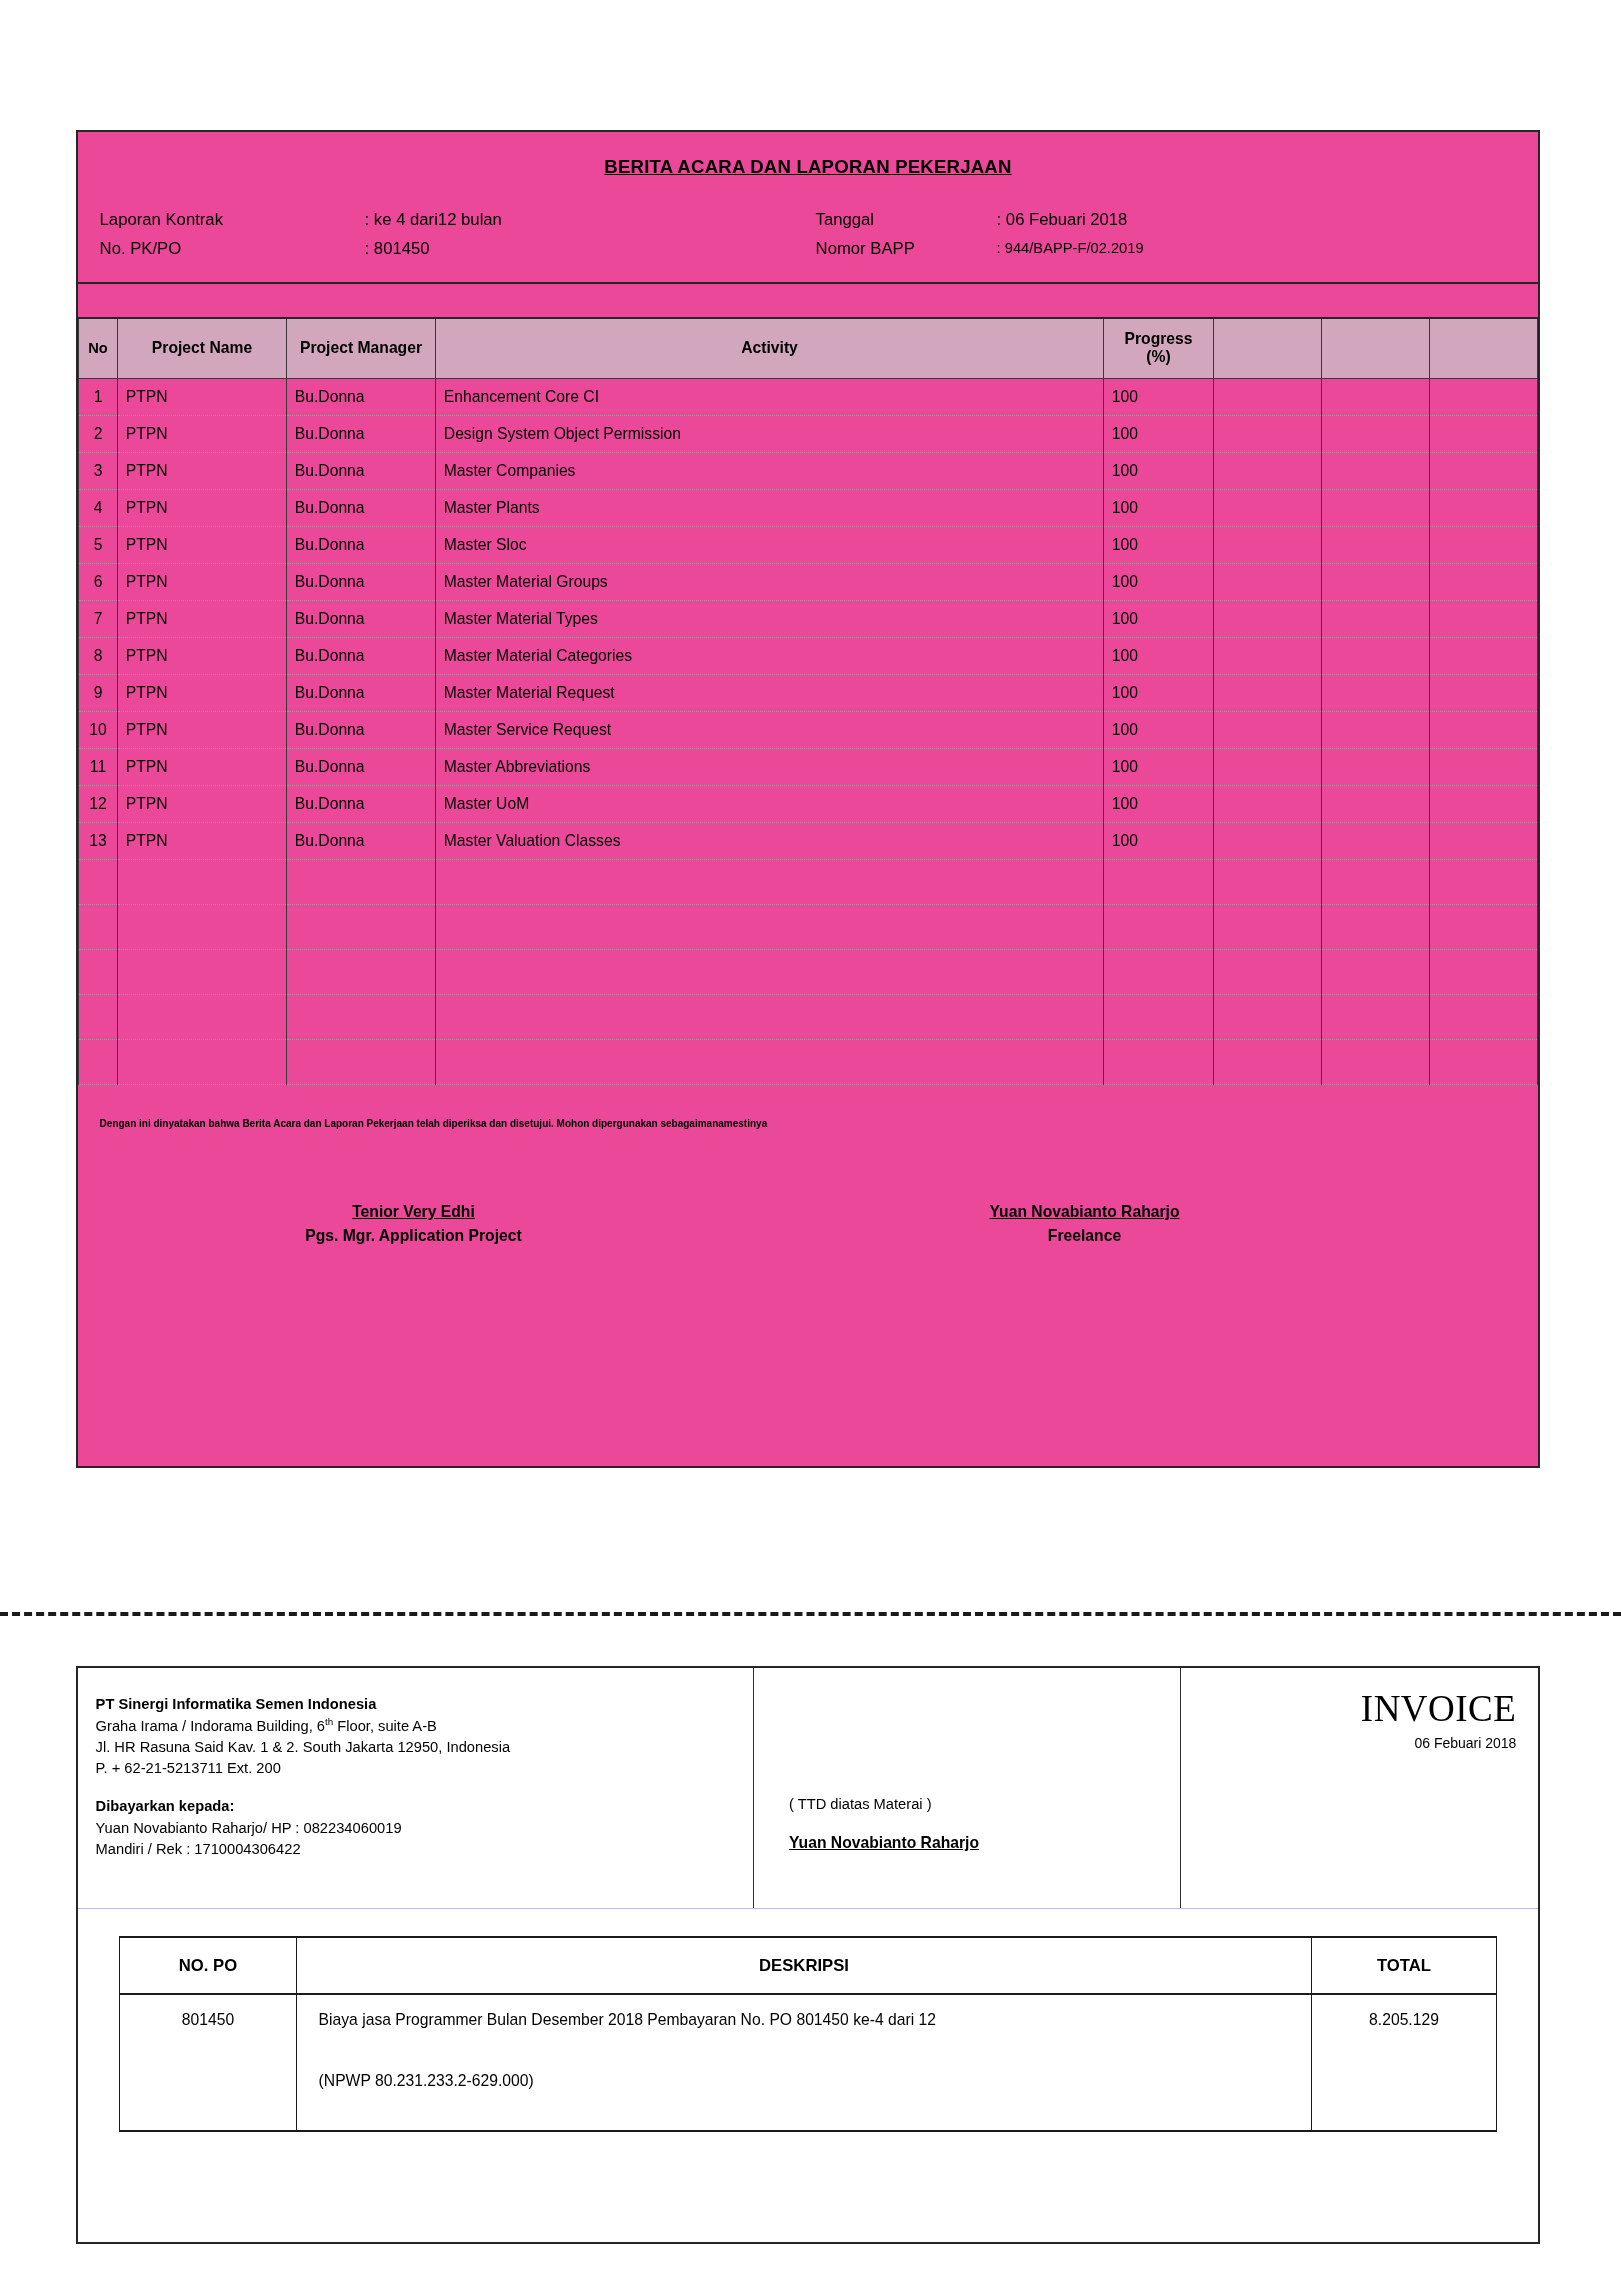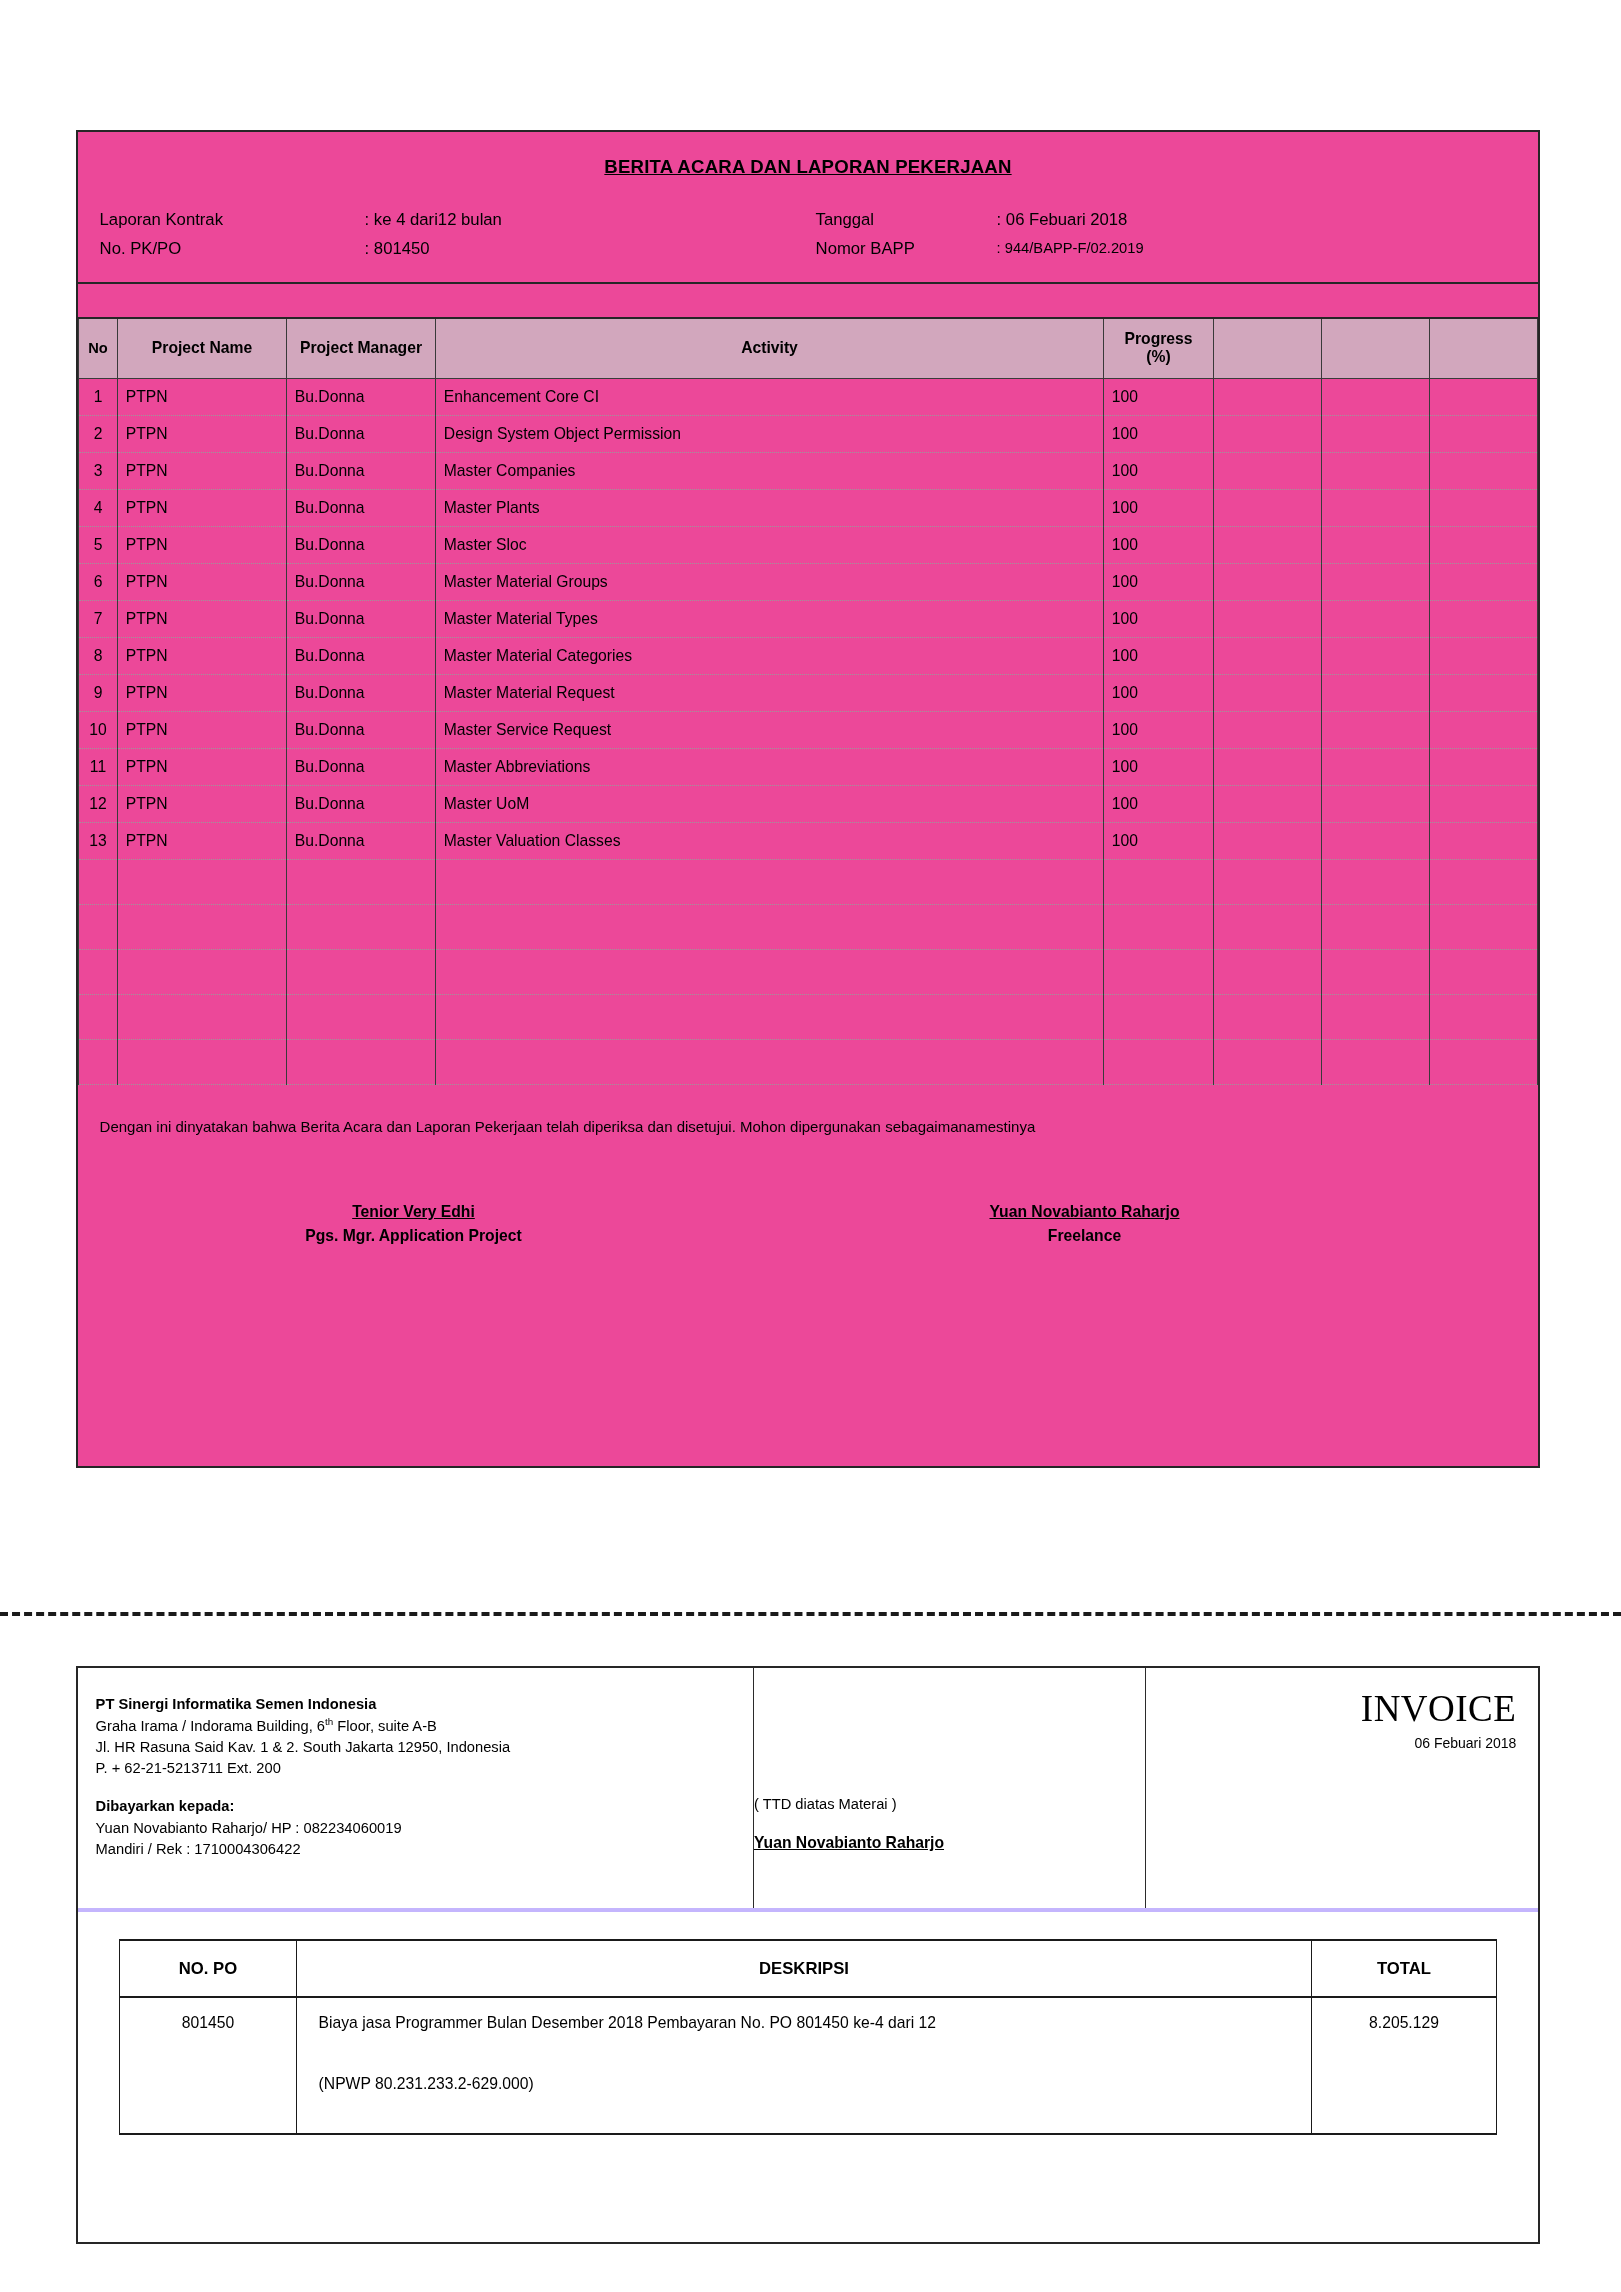--- a/index.html
+++ b/index.html
@@ -95,22 +95,23 @@
   .col-pmgr   { width: 149px; }
   .col-act    { width: auto; }
   .col-prog   { width: 110px; }
   .col-x1     { width: 108px; }
   .col-x2     { width: 108px; }
   .col-x3     { width: 108px; }
 
   .statement {
     padding: 0 21.6px;
     margin-top: 32px;
-    font-size: 15px;
+    font-size: 10px;
     line-height: 1.3;
+    font-weight: bold;
   }
 
   .sign-row {
     position: absolute;
     left: 0;
     right: 0;
     top: 1068px;
     display: flex;
     font-size: 15.7px;
   }
@@ -148,21 +149,22 @@
     width: 1464px;
     height: 578px;
     border: 2px solid #262626;
     box-sizing: border-box;
     background: #ffffff;
   }
 
   .inv-top {
     display: flex;
     height: 240px;
-    border-bottom: 4px solid #c4b5fd;
+    border-bottom: 1px solid #c4b5fd;
+    gap: 35px;
   }
   .inv-top .cell-a {
     width: 676px;
     border-right: 1px solid #2b2b2b;
     padding: 25.5px 0 0 17.6px;
     box-sizing: border-box;
     font-size: 14.7px;
     line-height: 1.45;
   }
   .inv-top .cell-b {

